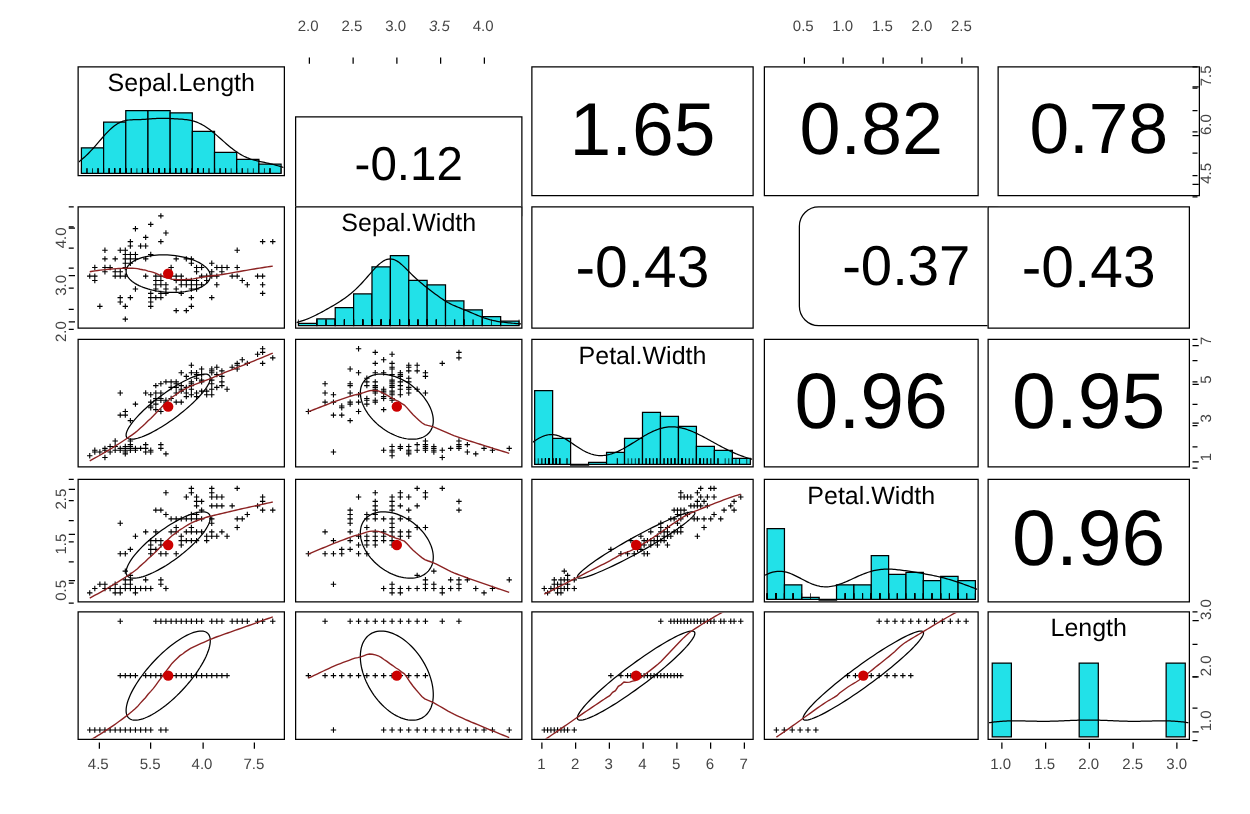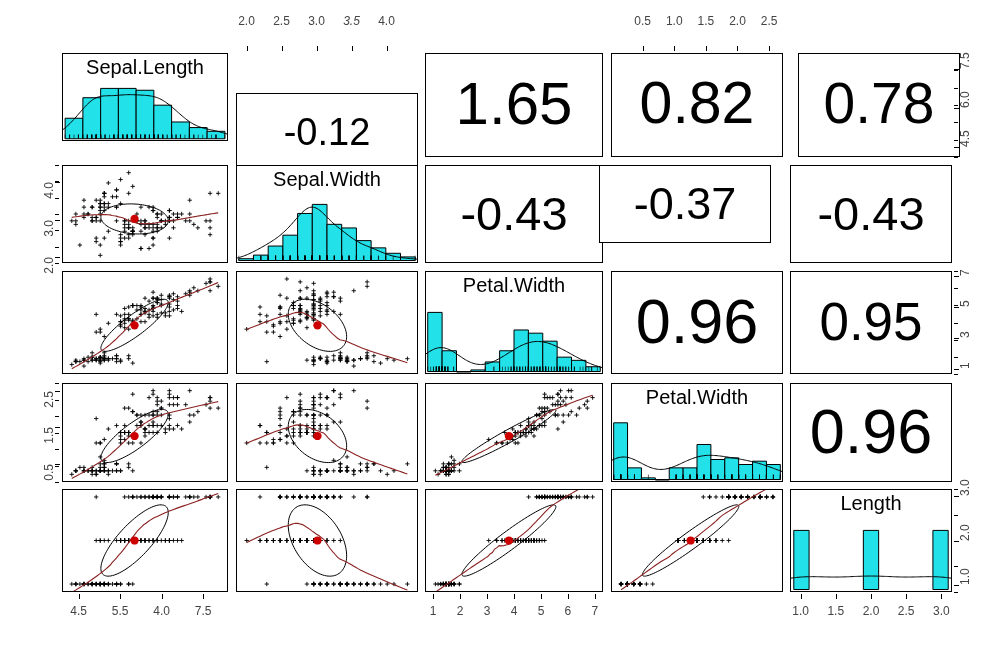--- a/index.html
+++ b/index.html
@@ -84,21 +84,21 @@
         <rect x="150.4771241830065" y="89.10645161290323" width="14.869281045751649" height="7.393548387096773" fill="#22E1E8" stroke="#000000" stroke-width="1" vector-effect="non-scaling-stroke"></rect>
         <rect x="165.34640522875816" y="92.80322580645161" width="14.869281045751649" height="3.6967741935483867" fill="#22E1E8" stroke="#000000" stroke-width="1" vector-effect="non-scaling-stroke"></rect>
         <path d="M0.00 93.96L1.31 93.63L2.62 93.27L3.93 92.87L5.24 92.44L6.55 91.98L7.86 91.49L9.17 90.97L10.47 90.41L11.78 89.83L13.09 89.22L14.40 88.60L15.71 87.95L17.02 87.28L18.33 86.60L19.64 85.90L20.95 85.20L22.26 84.48L23.57 83.76L24.88 83.02L26.19 82.28L27.50 81.52L28.81 80.76L30.12 79.98L31.42 79.19L32.73 78.39L34.04 77.57L35.35 76.73L36.66 75.86L37.97 74.97L39.28 74.05L40.59 73.09L41.90 72.10L43.21 71.06L44.52 69.98L45.83 68.86L47.14 67.68L48.45 66.45L49.76 65.17L51.06 63.84L52.37 62.46L53.68 61.04L54.99 59.58L56.30 58.09L57.61 56.57L58.92 55.05L60.23 53.53L61.54 52.03L62.85 50.57L64.16 49.15L65.47 47.81L66.78 46.56L68.09 45.42L69.40 44.42L70.71 43.56L72.01 42.88L73.32 42.39L74.63 42.08L75.94 41.98L77.25 42.09L78.56 42.39L79.87 42.89L81.18 43.56L82.49 44.40L83.80 45.38L85.11 46.47L86.42 47.66L87.73 48.92L89.04 50.23L90.35 51.56L91.65 52.89L92.96 54.22L94.27 55.52L95.58 56.78L96.89 58.01L98.20 59.20L99.51 60.35L100.82 61.47L102.13 62.55L103.44 63.62L104.75 64.67L106.06 65.70L107.37 66.73L108.68 67.75L109.99 68.76L111.29 69.77L112.60 70.77L113.91 71.76L115.22 72.73L116.53 73.67L117.84 74.58L119.15 75.45L120.46 76.29L121.77 77.08L123.08 77.82L124.39 78.52L125.70 79.18L127.01 79.80L128.32 80.39L129.63 80.95L130.94 81.49L132.24 82.02L133.55 82.55L134.86 83.07L136.17 83.60L137.48 84.14L138.79 84.69L140.10 85.25L141.41 85.81L142.72 86.39L144.03 86.96L145.34 87.53L146.65 88.09L147.96 88.63L149.27 89.16L150.58 89.66L151.88 90.14L153.19 90.59L154.50 91.01L155.81 91.40L157.12 91.76L158.43 92.08L159.74 92.38L161.05 92.66L162.36 92.91L163.67 93.13L164.98 93.34L166.29 93.53L167.60 93.70L168.91 93.86L170.22 94.01L171.53 94.15L172.83 94.28L174.14 94.41L175.45 94.53L176.76 94.64L178.07 94.76L179.38 94.87L180.69 94.98L182.00 95.09" stroke="#000000" stroke-width="1" fill="none" vector-effect="non-scaling-stroke"></path>
         <path d="M113.30 96.5L113.30 91.5M76.13 96.5L76.13 91.5M91.00 96.5L91.00 91.5M83.57 96.5L83.57 91.5M120.74 96.5L120.74 91.5M143.04 96.5L143.04 91.5M105.87 96.5L105.87 91.5M105.87 96.5L105.87 91.5M68.70 96.5L68.70 91.5M83.57 96.5L83.57 91.5M128.17 96.5L128.17 91.5M105.87 96.5L105.87 91.5M76.13 96.5L76.13 91.5M76.13 96.5L76.13 91.5M150.48 96.5L150.48 91.5M180.22 96.5L180.22 91.5M143.04 96.5L143.04 91.5M113.30 96.5L113.30 91.5M135.61 96.5L135.61 91.5M135.61 96.5L135.61 91.5M105.87 96.5L105.87 91.5M128.17 96.5L128.17 91.5M120.74 96.5L120.74 91.5M98.43 96.5L98.43 91.5M105.87 96.5L105.87 91.5M76.13 96.5L76.13 91.5M105.87 96.5L105.87 91.5M113.30 96.5L113.30 91.5M105.87 96.5L105.87 91.5M91.00 96.5L91.00 91.5M83.57 96.5L83.57 91.5M105.87 96.5L105.87 91.5M157.91 96.5L157.91 91.5M165.35 96.5L165.35 91.5M83.57 96.5L83.57 91.5M91.00 96.5L91.00 91.5M113.30 96.5L113.30 91.5M120.74 96.5L120.74 91.5M76.13 96.5L76.13 91.5M105.87 96.5L105.87 91.5M113.30 96.5L113.30 91.5M24.09 96.5L24.09 91.5M91.00 96.5L91.00 91.5M113.30 96.5L113.30 91.5M135.61 96.5L135.61 91.5M76.13 96.5L76.13 91.5M135.61 96.5L135.61 91.5M91.00 96.5L91.00 91.5M128.17 96.5L128.17 91.5M98.43 96.5L98.43 91.5M91.00 96.5L91.00 91.5M91.00 96.5L91.00 91.5M83.57 96.5L83.57 91.5M24.09 96.5L24.09 91.5M61.26 96.5L61.26 91.5M61.26 96.5L61.26 91.5M98.43 96.5L98.43 91.5M31.52 96.5L31.52 91.5M68.70 96.5L68.70 91.5M53.83 96.5L53.83 91.5M1.78 96.5L1.78 91.5M76.13 96.5L76.13 91.5M16.65 96.5L16.65 91.5M68.70 96.5L68.70 91.5M68.70 96.5L68.70 91.5M83.57 96.5L83.57 91.5M76.13 96.5L76.13 91.5M53.83 96.5L53.83 91.5M16.65 96.5L16.65 91.5M38.96 96.5L38.96 91.5M91.00 96.5L91.00 91.5M61.26 96.5L61.26 91.5M38.96 96.5L38.96 91.5M61.26 96.5L61.26 91.5M68.70 96.5L68.70 91.5M76.13 96.5L76.13 91.5M61.26 96.5L61.26 91.5M76.13 96.5L76.13 91.5M68.70 96.5L68.70 91.5M46.39 96.5L46.39 91.5M31.52 96.5L31.52 91.5M31.52 96.5L31.52 91.5M53.83 96.5L53.83 91.5M53.83 96.5L53.83 91.5M76.13 96.5L76.13 91.5M105.87 96.5L105.87 91.5M83.57 96.5L83.57 91.5M24.09 96.5L24.09 91.5M76.13 96.5L76.13 91.5M38.96 96.5L38.96 91.5M46.39 96.5L46.39 91.5M76.13 96.5L76.13 91.5M46.39 96.5L46.39 91.5M24.09 96.5L24.09 91.5M53.83 96.5L53.83 91.5M76.13 96.5L76.13 91.5M68.70 96.5L68.70 91.5M68.70 96.5L68.70 91.5M38.96 96.5L38.96 91.5M61.26 96.5L61.26 91.5M98.43 96.5L98.43 91.5M53.83 96.5L53.83 91.5M76.13 96.5L76.13 91.5M68.70 96.5L68.70 91.5M76.13 96.5L76.13 91.5M76.13 96.5L76.13 91.5M38.96 96.5L38.96 91.5M68.70 96.5L68.70 91.5M38.96 96.5L38.96 91.5M120.74 96.5L120.74 91.5M91.00 96.5L91.00 91.5M53.83 96.5L53.83 91.5M76.13 96.5L76.13 91.5M38.96 96.5L38.96 91.5M61.26 96.5L61.26 91.5M91.00 96.5L91.00 91.5M76.13 96.5L76.13 91.5M135.61 96.5L135.61 91.5M46.39 96.5L46.39 91.5M16.65 96.5L16.65 91.5M91.00 96.5L91.00 91.5M61.26 96.5L61.26 91.5M61.26 96.5L61.26 91.5M53.83 96.5L53.83 91.5M98.43 96.5L98.43 91.5M91.00 96.5L91.00 91.5M61.26 96.5L61.26 91.5M76.13 96.5L76.13 91.5M61.26 96.5L61.26 91.5M76.13 96.5L76.13 91.5M61.26 96.5L61.26 91.5M135.61 96.5L135.61 91.5M61.26 96.5L61.26 91.5M61.26 96.5L61.26 91.5M46.39 96.5L46.39 91.5M76.13 96.5L76.13 91.5M105.87 96.5L105.87 91.5M83.57 96.5L83.57 91.5M76.13 96.5L76.13 91.5M83.57 96.5L83.57 91.5M83.57 96.5L83.57 91.5M83.57 96.5L83.57 91.5M53.83 96.5L53.83 91.5M91.00 96.5L91.00 91.5M98.43 96.5L98.43 91.5M76.13 96.5L76.13 91.5M38.96 96.5L38.96 91.5M76.13 96.5L76.13 91.5M105.87 96.5L105.87 91.5M76.13 96.5L76.13 91.5" stroke="#000000" stroke-width="0.6" fill="none" vector-effect="non-scaling-stroke"></path>
       </svg>
       <div class="panel-title">Sepal.Width</div>
     </div>
     <div class="panel" style="left: 425px; top: 165px; width: 178px; height: 98px;">
       <div class="corr-val" style="font-size: 47px;">-0.43</div>
     </div>
-    <div class="panel" style="left: 599px; top: 165px; width: 172px; height: 78px;">
+    <div class="panel" style="left: 639px; top: 165px; width: 172px; height: 96px; border-radius: 16px;">
       <div class="corr-val" style="font-size: 45px;">-0.37</div>
     </div>
     <div class="panel" style="left: 790px; top: 165px; width: 162px; height: 98px;">
       <div class="corr-val" style="font-size: 47px;">-0.43</div>
     </div>
     <div class="panel" style="left: 62px; top: 271px; width: 166px; height: 103px;">
       <svg class="svgfill" viewBox="0 0 166 103" preserveAspectRatio="none">
         <path d="M39.6 89.9L44.0 89.9M41.8 87.7L41.8 92.1M31.4 89.9L35.8 89.9M33.6 87.7L33.6 92.1M23.2 91.4L27.6 91.4M25.4 89.2L25.4 93.6M19.0 88.4L23.4 88.4M21.2 86.2L21.2 90.6M35.5 89.9L39.9 89.9M37.7 87.7L37.7 92.1M52.0 85.4L56.4 85.4M54.2 83.2L54.2 87.6M19.0 89.9L23.4 89.9M21.2 87.7L21.2 92.1M35.5 88.4L39.9 88.4M37.7 86.2L37.7 90.6M10.8 89.9L15.2 89.9M13.0 87.7L13.0 92.1M31.4 88.4L35.8 88.4M33.6 86.2L33.6 90.6M52.0 88.4L56.4 88.4M54.2 86.2L54.2 90.6M27.3 86.9L31.7 86.9M29.5 84.7L29.5 89.1M27.3 89.9L31.7 89.9M29.5 87.7L29.5 92.1M6.7 94.4L11.1 94.4M8.9 92.2L8.9 96.6M68.4 92.9L72.8 92.9M70.6 90.7L70.6 95.1M64.3 88.4L68.7 88.4M66.5 86.2L66.5 90.6M52.0 91.4L56.4 91.4M54.2 89.2L54.2 93.6M39.6 89.9L44.0 89.9M41.8 87.7L41.8 92.1M64.3 85.4L68.7 85.4M66.5 83.2L66.5 87.6M39.6 88.4L44.0 88.4M41.8 86.2L41.8 90.6M52.0 85.4L56.4 85.4M54.2 83.2L54.2 87.6M39.6 88.4L44.0 88.4M41.8 86.2L41.8 90.6M19.0 95.9L23.4 95.9M21.2 93.7L21.2 98.1M39.6 85.4L44.0 85.4M41.8 83.2L41.8 87.6M27.3 82.4L31.7 82.4M29.5 80.2L29.5 84.6M35.5 86.9L39.9 86.9M37.7 84.7L37.7 89.1M35.5 86.9L39.9 86.9M37.7 84.7L37.7 89.1M43.7 88.4L48.1 88.4M45.9 86.2L45.9 90.6M43.7 89.9L48.1 89.9M45.9 87.7L45.9 92.1M23.2 86.9L27.6 86.9M25.4 84.7L25.4 89.1M27.3 86.9L31.7 86.9M29.5 84.7L29.5 89.1M52.0 88.4L56.4 88.4M54.2 86.2L54.2 90.6M43.7 88.4L48.1 88.4M45.9 86.2L45.9 90.6M56.1 89.9L60.5 89.9M58.3 87.7L58.3 92.1M31.4 88.4L35.8 88.4M33.6 86.2L33.6 90.6M35.5 92.9L39.9 92.9M37.7 90.7L37.7 95.1M56.1 91.4L60.5 91.4M58.3 89.2L58.3 93.6M31.4 89.9L35.8 89.9M33.6 87.7L33.6 92.1M10.8 91.4L15.2 91.4M13.0 89.2L13.0 93.6M39.6 88.4L44.0 88.4M41.8 86.2L41.8 90.6M35.5 91.4L39.9 91.4M37.7 89.2L37.7 93.6M14.9 91.4L19.3 91.4M17.1 89.2L17.1 93.6M10.8 91.4L15.2 91.4M13.0 89.2L13.0 93.6M35.5 86.9L39.9 86.9M37.7 84.7L37.7 89.1M39.6 82.4L44.0 82.4M41.8 80.2L41.8 84.6M27.3 89.9L31.7 89.9M29.5 87.7L29.5 92.1M39.6 86.9L44.0 86.9M41.8 84.7L41.8 89.1M19.0 89.9L23.4 89.9M21.2 87.7L21.2 92.1M47.9 88.4L52.3 88.4M50.1 86.2L50.1 90.6M35.5 89.9L39.9 89.9M37.7 87.7L37.7 92.1M117.9 40.2L122.3 40.2M120.1 38.0L120.1 42.4M93.2 43.2L97.6 43.2M95.4 41.0L95.4 45.4M113.7 37.2L118.1 37.2M115.9 35.0L115.9 39.4M56.1 50.7L60.5 50.7M58.3 48.5L58.3 52.9M97.3 41.7L101.7 41.7M99.5 39.5L99.5 43.9M64.3 43.2L68.7 43.2M66.5 41.0L66.5 45.4M89.0 40.2L93.4 40.2M91.2 38.0L91.2 42.4M31.4 61.3L35.8 61.3M33.6 59.1L33.6 63.5M101.4 41.7L105.8 41.7M103.6 39.5L103.6 43.9M43.7 52.3L48.1 52.3M45.9 50.1L45.9 54.5M35.5 58.3L39.9 58.3M37.7 56.1L37.7 60.5M72.6 47.7L77.0 47.7M74.8 45.5L74.8 49.9M76.7 50.7L81.1 50.7M78.9 48.5L78.9 52.9M80.8 40.2L85.2 40.2M83.0 38.0L83.0 42.4M60.2 56.8L64.6 56.8M62.4 54.6L62.4 59.0M105.5 44.7L109.9 44.7M107.7 42.5L107.7 46.9M60.2 43.2L64.6 43.2M62.4 41.0L62.4 45.4M68.4 49.2L72.8 49.2M70.6 47.0L70.6 51.4M84.9 43.2L89.3 43.2M87.1 41.0L87.1 45.4M60.2 52.3L64.6 52.3M62.4 50.1L62.4 54.5M72.6 38.7L77.0 38.7M74.8 36.5L74.8 40.9M80.8 50.7L85.2 50.7M83.0 48.5L83.0 52.9M89.0 37.2L93.4 37.2M91.2 35.0L91.2 39.4M80.8 40.2L85.2 40.2M83.0 38.0L83.0 42.4M93.2 46.2L97.6 46.2M95.4 44.0L95.4 48.4M101.4 44.7L105.8 44.7M103.6 42.5L103.6 46.9M109.6 38.7L114.0 38.7M111.8 36.5L111.8 40.9M105.5 35.7L109.9 35.7M107.7 33.5L107.7 37.9M76.7 43.2L81.1 43.2M78.9 41.0L78.9 45.4M64.3 58.3L68.7 58.3M66.5 56.1L66.5 60.5M56.1 53.8L60.5 53.8M58.3 51.6L58.3 56.0M56.1 55.3L60.5 55.3M58.3 53.1L58.3 57.5M68.4 52.3L72.8 52.3M70.6 50.1L70.6 54.5M76.7 34.2L81.1 34.2M78.9 32.0L78.9 36.4M52.0 43.2L56.4 43.2M54.2 41.0L54.2 45.4M76.7 43.2L81.1 43.2M78.9 41.0L78.9 45.4M105.5 40.2L109.9 40.2M107.7 38.0L107.7 42.4M89.0 44.7L93.4 44.7M91.2 42.5L91.2 46.9M60.2 49.2L64.6 49.2M62.4 47.0L62.4 51.4M56.1 50.7L60.5 50.7M58.3 48.5L58.3 52.9M56.1 44.7L60.5 44.7M58.3 42.5L58.3 46.9M80.8 41.7L85.2 41.7M83.0 39.5L83.0 43.9M68.4 50.7L72.8 50.7M70.6 48.5L70.6 52.9M35.5 61.3L39.9 61.3M37.7 59.1L37.7 63.5M60.2 47.7L64.6 47.7M62.4 45.5L62.4 49.9M64.3 47.7L68.7 47.7M66.5 45.5L66.5 49.9M64.3 47.7L68.7 47.7M66.5 45.5L66.5 49.9M84.9 46.2L89.3 46.2M87.1 44.0L87.1 48.4M39.6 65.8L44.0 65.8M41.8 63.6L41.8 68.0M64.3 49.2L68.7 49.2M66.5 47.0L66.5 51.4M89.0 20.6L93.4 20.6M91.2 18.4L91.2 22.8M68.4 34.2L72.8 34.2M70.6 32.0L70.6 36.4M122.0 22.2L126.4 22.2M124.2 20.0L124.2 24.4M89.0 26.7L93.4 26.7M91.2 24.5L91.2 28.9M97.3 23.7L101.7 23.7M99.5 21.5L99.5 25.9M142.6 11.6L147.0 11.6M144.8 9.4L144.8 13.8M31.4 43.2L35.8 43.2M33.6 41.0L33.6 45.4M130.2 16.1L134.6 16.1M132.4 13.9L132.4 18.3M105.5 23.7L109.9 23.7M107.7 21.5L107.7 25.9M126.1 19.1L130.5 19.1M128.3 16.9L128.3 21.3M97.3 34.2L101.7 34.2M99.5 32.0L99.5 36.4M93.2 31.2L97.6 31.2M95.4 29.0L95.4 33.4M109.6 28.2L114.0 28.2M111.8 26.0L111.8 30.4M64.3 35.7L68.7 35.7M66.5 33.5L66.5 37.9M68.4 34.2L72.8 34.2M70.6 32.0L70.6 36.4M93.2 31.2L97.6 31.2M95.4 29.0L95.4 33.4M97.3 28.2L101.7 28.2M99.5 26.0L99.5 30.4M146.7 10.1L151.1 10.1M148.9 7.9L148.9 12.3M146.7 7.1L151.1 7.1M148.9 4.9L148.9 9.3M76.7 35.7L81.1 35.7M78.9 33.5L78.9 37.9M113.7 25.2L118.1 25.2M115.9 23.0L115.9 27.4M60.2 37.2L64.6 37.2M62.4 35.0L62.4 39.4M146.7 10.1L151.1 10.1M148.9 7.9L148.9 12.3M89.0 37.2L93.4 37.2M91.2 35.0L91.2 39.4M105.5 25.2L109.9 25.2M107.7 23.0L107.7 27.4M126.1 20.6L130.5 20.6M128.3 18.4L128.3 22.8M84.9 38.7L89.3 38.7M87.1 36.5L87.1 40.9M80.8 37.2L85.2 37.2M83.0 35.0L83.0 39.4M93.2 26.7L97.6 26.7M95.4 24.5L95.4 28.9M126.1 23.7L130.5 23.7M128.3 21.5L128.3 25.9M134.3 19.1L138.7 19.1M136.5 16.9L136.5 21.3M154.9 14.6L159.3 14.6M157.1 12.4L157.1 16.8M93.2 26.7L97.6 26.7M95.4 24.5L95.4 28.9M89.0 34.2L93.4 34.2M91.2 32.0L91.2 36.4M80.8 26.7L85.2 26.7M83.0 24.5L83.0 28.9M146.7 19.1L151.1 19.1M148.9 16.9L148.9 21.3M89.0 26.7L93.4 26.7M91.2 24.5L91.2 28.9M93.2 28.2L97.6 28.2M95.4 26.0L95.4 30.4M76.7 38.7L81.1 38.7M78.9 36.5L78.9 40.9M113.7 29.7L118.1 29.7M115.9 27.5L115.9 31.9M105.5 26.7L109.9 26.7M107.7 24.5L107.7 28.9M113.7 34.2L118.1 34.2M115.9 32.0L115.9 36.4M68.4 34.2L72.8 34.2M70.6 32.0L70.6 36.4M109.6 22.2L114.0 22.2M111.8 20.0L111.8 24.4M105.5 25.2L109.9 25.2M107.7 23.0L107.7 27.4M105.5 32.7L109.9 32.7M107.7 30.5L107.7 34.9M89.0 35.7L93.4 35.7M91.2 33.5L91.2 37.9M97.3 32.7L101.7 32.7M99.5 30.5L99.5 34.9M84.9 29.7L89.3 29.7M87.1 27.5L87.1 31.9M72.6 34.2L77.0 34.2M74.8 32.0L74.8 36.4" stroke="#000000" stroke-width="0.9" fill="none" vector-effect="non-scaling-stroke"></path>
         <path d="M103.44 27.92L102.45 27.83L101.33 27.85L100.08 27.99L98.72 28.24L97.24 28.61L95.66 29.08L93.98 29.66L92.21 30.35L90.35 31.15L88.41 32.04L86.41 33.02L84.34 34.10L82.23 35.27L80.07 36.51L77.88 37.84L75.67 39.23L73.44 40.69L71.21 42.21L68.99 43.78L66.78 45.40L64.59 47.05L62.44 48.74L60.33 50.45L58.27 52.17L56.27 53.91L54.34 55.65L52.49 57.38L50.72 59.10L49.05 60.80L47.48 62.47L46.01 64.11L44.66 65.71L43.43 67.25L42.32 68.75L41.34 70.18L40.49 71.54L39.78 72.83L39.21 74.04L38.78 75.17L38.49 76.21L38.36 77.15L38.36 78.00L38.52 78.75L38.81 79.39L39.26 79.92L39.84 80.35L40.56 80.66L41.42 80.86L42.42 80.95L43.54 80.93L44.78 80.79L46.15 80.54L47.62 80.17L49.20 79.70L50.89 79.11L52.66 78.43L54.52 77.63L56.45 76.74L58.46 75.76L60.52 74.68L62.64 73.51L64.79 72.27L66.98 70.94L69.19 69.55L71.42 68.09L73.65 66.57L75.88 65.00L78.09 63.38L80.28 61.73L82.43 60.04L84.54 58.33L86.60 56.61L88.60 54.87L90.52 53.13L92.38 51.40L94.14 49.68L95.81 47.98L97.39 46.31L98.85 44.67L100.20 43.07L101.44 41.52L102.55 40.03L103.53 38.60L104.38 37.24L105.09 35.95L105.66 34.74L106.09 33.61L106.37 32.57L106.51 31.63L106.50 30.78L106.35 30.03L106.05 29.39L105.61 28.86L105.03 28.43L104.30 28.12L103.44 27.92Z" stroke="#000000" stroke-width="1" fill="none" vector-effect="non-scaling-stroke"></path>
         <path d="M8.89 98.58L11.04 97.42L13.19 96.23L15.34 95.03L17.48 93.81L19.63 92.56L21.78 91.30L23.93 90.01L26.08 88.70L28.23 87.37L30.37 86.01L32.52 84.63L34.67 83.23L36.82 81.81L38.97 80.35L41.11 78.88L43.26 77.36L45.41 75.77L47.56 74.08L49.71 71.97L51.85 70.08L54.00 68.20L56.15 65.94L58.30 63.96L60.45 61.87L62.59 59.58L64.74 57.21L66.89 55.01L69.04 52.56L71.19 50.70L73.33 48.76L75.48 46.73L77.63 45.27L79.78 43.71L81.93 42.21L84.07 41.15L86.22 39.87L88.37 38.76L90.52 37.67L92.67 36.77L94.81 36.00L96.96 35.22L99.11 34.40L101.26 33.57L103.41 32.76L105.55 31.94L107.70 31.05L109.85 30.13L112.00 29.20L114.15 28.29L116.29 27.39L118.44 26.50L120.59 25.63L122.74 24.76L124.89 23.90L127.03 23.04L129.18 22.18L131.33 21.32L133.48 20.46L135.63 19.59L137.77 18.72L139.92 17.84L142.07 16.97L144.22 16.08L146.37 15.20L148.52 14.30L150.66 13.41L152.81 12.51L154.96 11.60L157.11 10.70" stroke="#8B2222" stroke-width="1.1" fill="none" vector-effect="non-scaling-stroke"></path>
@@ -129,21 +129,21 @@
         <rect x="161.71241830065364" y="96.6108108108108" width="14.542483660130728" height="4.88918918918919" fill="#22E1E8" stroke="#000000" stroke-width="1" vector-effect="non-scaling-stroke"></rect>
         <path d="M0.00 83.56L1.28 82.65L2.56 81.78L3.84 80.96L5.12 80.20L6.40 79.51L7.68 78.89L8.96 78.35L10.24 77.91L11.53 77.56L12.81 77.30L14.09 77.15L15.37 77.11L16.65 77.16L17.93 77.32L19.21 77.58L20.49 77.94L21.77 78.38L23.05 78.91L24.33 79.52L25.61 80.20L26.89 80.93L28.17 81.71L29.45 82.54L30.73 83.39L32.01 84.27L33.29 85.15L34.58 86.03L35.86 86.90L37.14 87.75L38.42 88.57L39.70 89.36L40.98 90.11L42.26 90.80L43.54 91.44L44.82 92.02L46.10 92.55L47.38 93.00L48.66 93.39L49.94 93.71L51.22 93.96L52.50 94.14L53.78 94.25L55.06 94.30L56.35 94.27L57.63 94.19L58.91 94.04L60.19 93.82L61.47 93.55L62.75 93.22L64.03 92.84L65.31 92.41L66.59 91.93L67.87 91.41L69.15 90.84L70.43 90.23L71.71 89.59L72.99 88.92L74.27 88.21L75.55 87.48L76.83 86.73L78.12 85.95L79.40 85.16L80.68 84.36L81.96 83.56L83.24 82.74L84.52 81.93L85.80 81.12L87.08 80.31L88.36 79.52L89.64 78.74L90.92 77.98L92.20 77.25L93.48 76.54L94.76 75.85L96.04 75.21L97.32 74.59L98.60 74.02L99.88 73.49L101.17 73.00L102.45 72.56L103.73 72.17L105.01 71.83L106.29 71.53L107.57 71.29L108.85 71.11L110.13 70.97L111.41 70.89L112.69 70.86L113.97 70.88L115.25 70.95L116.53 71.07L117.81 71.25L119.09 71.46L120.37 71.73L121.65 72.03L122.94 72.38L124.22 72.77L125.50 73.20L126.78 73.66L128.06 74.16L129.34 74.68L130.62 75.24L131.90 75.82L133.18 76.42L134.46 77.05L135.74 77.69L137.02 78.35L138.30 79.03L139.58 79.72L140.86 80.41L142.14 81.12L143.42 81.83L144.71 82.55L145.99 83.27L147.27 83.98L148.55 84.70L149.83 85.40L151.11 86.11L152.39 86.80L153.67 87.49L154.95 88.16L156.23 88.83L157.51 89.47L158.79 90.11L160.07 90.72L161.35 91.33L162.63 91.91L163.91 92.47L165.19 93.02L166.47 93.55L167.76 94.05L169.04 94.54L170.32 95.01L171.60 95.45L172.88 95.88L174.16 96.29L175.44 96.67L176.72 97.04L178.00 97.39" stroke="#000000" stroke-width="1" fill="none" vector-effect="non-scaling-stroke"></path>
         <path d="M13.38 101.5L13.38 96.5M13.38 101.5L13.38 96.5M10.47 101.5L10.47 96.5M16.29 101.5L16.29 96.5M13.38 101.5L13.38 96.5M22.10 101.5L22.10 96.5M13.38 101.5L13.38 96.5M16.29 101.5L16.29 96.5M13.38 101.5L13.38 96.5M16.29 101.5L16.29 96.5M16.29 101.5L16.29 96.5M19.20 101.5L19.20 96.5M13.38 101.5L13.38 96.5M4.65 101.5L4.65 96.5M7.56 101.5L7.56 96.5M16.29 101.5L16.29 96.5M10.47 101.5L10.47 96.5M13.38 101.5L13.38 96.5M22.10 101.5L22.10 96.5M16.29 101.5L16.29 96.5M22.10 101.5L22.10 96.5M16.29 101.5L16.29 96.5M1.75 101.5L1.75 96.5M22.10 101.5L22.10 96.5M27.92 101.5L27.92 96.5M19.20 101.5L19.20 96.5M19.20 101.5L19.20 96.5M16.29 101.5L16.29 96.5M13.38 101.5L13.38 96.5M19.20 101.5L19.20 96.5M19.20 101.5L19.20 96.5M16.29 101.5L16.29 96.5M16.29 101.5L16.29 96.5M13.38 101.5L13.38 96.5M16.29 101.5L16.29 96.5M7.56 101.5L7.56 96.5M10.47 101.5L10.47 96.5M13.38 101.5L13.38 96.5M10.47 101.5L10.47 96.5M16.29 101.5L16.29 96.5M10.47 101.5L10.47 96.5M10.47 101.5L10.47 96.5M10.47 101.5L10.47 96.5M19.20 101.5L19.20 96.5M27.92 101.5L27.92 96.5M13.38 101.5L13.38 96.5M19.20 101.5L19.20 96.5M13.38 101.5L13.38 96.5M16.29 101.5L16.29 96.5M13.38 101.5L13.38 96.5M109.36 101.5L109.36 96.5M103.54 101.5L103.54 96.5M115.18 101.5L115.18 96.5M89.00 101.5L89.00 96.5M106.45 101.5L106.45 96.5M103.54 101.5L103.54 96.5M109.36 101.5L109.36 96.5M68.64 101.5L68.64 96.5M106.45 101.5L106.45 96.5M86.09 101.5L86.09 96.5M74.46 101.5L74.46 96.5M94.82 101.5L94.82 96.5M89.00 101.5L89.00 96.5M109.36 101.5L109.36 96.5M77.37 101.5L77.37 96.5M100.63 101.5L100.63 96.5M103.54 101.5L103.54 96.5M91.91 101.5L91.91 96.5M103.54 101.5L103.54 96.5M86.09 101.5L86.09 96.5M112.27 101.5L112.27 96.5M89.00 101.5L89.00 96.5M115.18 101.5L115.18 96.5M109.36 101.5L109.36 96.5M97.73 101.5L97.73 96.5M100.63 101.5L100.63 96.5M112.27 101.5L112.27 96.5M118.08 101.5L118.08 96.5M103.54 101.5L103.54 96.5M74.46 101.5L74.46 96.5M83.18 101.5L83.18 96.5M80.27 101.5L80.27 96.5M86.09 101.5L86.09 96.5M120.99 101.5L120.99 96.5M103.54 101.5L103.54 96.5M103.54 101.5L103.54 96.5M109.36 101.5L109.36 96.5M100.63 101.5L100.63 96.5M91.91 101.5L91.91 96.5M89.00 101.5L89.00 96.5M100.63 101.5L100.63 96.5M106.45 101.5L106.45 96.5M89.00 101.5L89.00 96.5M68.64 101.5L68.64 96.5M94.82 101.5L94.82 96.5M94.82 101.5L94.82 96.5M94.82 101.5L94.82 96.5M97.73 101.5L97.73 96.5M59.92 101.5L59.92 96.5M91.91 101.5L91.91 96.5M147.17 101.5L147.17 96.5M120.99 101.5L120.99 96.5M144.26 101.5L144.26 96.5M135.54 101.5L135.54 96.5M141.35 101.5L141.35 96.5M164.62 101.5L164.62 96.5M103.54 101.5L103.54 96.5M155.90 101.5L155.90 96.5M141.35 101.5L141.35 96.5M150.08 101.5L150.08 96.5M120.99 101.5L120.99 96.5M126.81 101.5L126.81 96.5M132.63 101.5L132.63 96.5M118.08 101.5L118.08 96.5M120.99 101.5L120.99 96.5M126.81 101.5L126.81 96.5M132.63 101.5L132.63 96.5M167.53 101.5L167.53 96.5M173.35 101.5L173.35 96.5M118.08 101.5L118.08 96.5M138.44 101.5L138.44 96.5M115.18 101.5L115.18 96.5M167.53 101.5L167.53 96.5M115.18 101.5L115.18 96.5M138.44 101.5L138.44 96.5M147.17 101.5L147.17 96.5M112.27 101.5L112.27 96.5M115.18 101.5L115.18 96.5M135.54 101.5L135.54 96.5M141.35 101.5L141.35 96.5M150.08 101.5L150.08 96.5M158.80 101.5L158.80 96.5M135.54 101.5L135.54 96.5M120.99 101.5L120.99 96.5M135.54 101.5L135.54 96.5M150.08 101.5L150.08 96.5M135.54 101.5L135.54 96.5M132.63 101.5L132.63 96.5M112.27 101.5L112.27 96.5M129.72 101.5L129.72 96.5M135.54 101.5L135.54 96.5M120.99 101.5L120.99 96.5M120.99 101.5L120.99 96.5M144.26 101.5L144.26 96.5M138.44 101.5L138.44 96.5M123.90 101.5L123.90 96.5M118.08 101.5L118.08 96.5M123.90 101.5L123.90 96.5M129.72 101.5L129.72 96.5M120.99 101.5L120.99 96.5" stroke="#000000" stroke-width="0.6" fill="none" vector-effect="non-scaling-stroke"></path>
       </svg>
       <div class="panel-title">Petal.Width</div>
     </div>
     <div class="panel" style="left: 611px; top: 271px; width: 172px; height: 103px;">
       <div class="corr-val" style="font-size: 63px;">0.96</div>
     </div>
     <div class="panel" style="left: 790px; top: 271px; width: 162px; height: 103px;">
-      <div class="corr-val" style="font-size: 53px;">0.95</div>
+      <div class="corr-val" style="font-size: 63px;">0.95</div>
     </div>
     <div class="panel" style="left: 62px; top: 383px; width: 166px; height: 99px;">
       <svg class="svgfill" viewBox="0 0 166 99" preserveAspectRatio="none">
         <path d="M39.6 88.6L44.0 88.6M41.8 86.4L41.8 90.8M31.4 88.6L35.8 88.6M33.6 86.4L33.6 90.8M23.2 88.6L27.6 88.6M25.4 86.4L25.4 90.8M19.0 88.6L23.4 88.6M21.2 86.4L21.2 90.8M35.5 88.6L39.9 88.6M37.7 86.4L37.7 90.8M52.0 81.5L56.4 81.5M54.2 79.3L54.2 83.7M19.0 85.1L23.4 85.1M21.2 82.9L21.2 87.3M35.5 88.6L39.9 88.6M37.7 86.4L37.7 90.8M10.8 88.6L15.2 88.6M13.0 86.4L13.0 90.8M31.4 92.2L35.8 92.2M33.6 90.0L33.6 94.4M52.0 88.6L56.4 88.6M54.2 86.4L54.2 90.8M27.3 88.6L31.7 88.6M29.5 86.4L29.5 90.8M27.3 92.2L31.7 92.2M29.5 90.0L29.5 94.4M6.7 92.2L11.1 92.2M8.9 90.0L8.9 94.4M68.4 88.6L72.8 88.6M70.6 86.4L70.6 90.8M64.3 81.5L68.7 81.5M66.5 79.3L66.5 83.7M52.0 81.5L56.4 81.5M54.2 79.3L54.2 83.7M39.6 85.1L44.0 85.1M41.8 82.9L41.8 87.3M64.3 85.1L68.7 85.1M66.5 82.9L66.5 87.3M39.6 85.1L44.0 85.1M41.8 82.9L41.8 87.3M52.0 88.6L56.4 88.6M54.2 86.4L54.2 90.8M39.6 81.5L44.0 81.5M41.8 79.3L41.8 83.7M19.0 88.6L23.4 88.6M21.2 86.4L21.2 90.8M39.6 77.9L44.0 77.9M41.8 75.7L41.8 80.1M27.3 88.6L31.7 88.6M29.5 86.4L29.5 90.8M35.5 88.6L39.9 88.6M37.7 86.4L37.7 90.8M35.5 81.5L39.9 81.5M37.7 79.3L37.7 83.7M43.7 88.6L48.1 88.6M45.9 86.4L45.9 90.8M43.7 88.6L48.1 88.6M45.9 86.4L45.9 90.8M23.2 88.6L27.6 88.6M25.4 86.4L25.4 90.8M27.3 88.6L31.7 88.6M29.5 86.4L29.5 90.8M52.0 81.5L56.4 81.5M54.2 79.3L54.2 83.7M43.7 92.2L48.1 92.2M45.9 90.0L45.9 94.4M56.1 88.6L60.5 88.6M58.3 86.4L58.3 90.8M31.4 88.6L35.8 88.6M33.6 86.4L33.6 90.8M35.5 88.6L39.9 88.6M37.7 86.4L37.7 90.8M56.1 88.6L60.5 88.6M58.3 86.4L58.3 90.8M31.4 92.2L35.8 92.2M33.6 90.0L33.6 94.4M10.8 88.6L15.2 88.6M13.0 86.4L13.0 90.8M39.6 88.6L44.0 88.6M41.8 86.4L41.8 90.8M35.5 85.1L39.9 85.1M37.7 82.9L37.7 87.3M14.9 85.1L19.3 85.1M17.1 82.9L17.1 87.3M10.8 88.6L15.2 88.6M13.0 86.4L13.0 90.8M35.5 74.4L39.9 74.4M37.7 72.2L37.7 76.6M39.6 81.5L44.0 81.5M41.8 79.3L41.8 83.7M27.3 85.1L31.7 85.1M29.5 82.9L29.5 87.3M39.6 88.6L44.0 88.6M41.8 86.4L41.8 90.8M19.0 88.6L23.4 88.6M21.2 86.4L21.2 90.8M47.9 88.6L52.3 88.6M50.1 86.4L50.1 90.8M35.5 88.6L39.9 88.6M37.7 86.4L37.7 90.8M117.9 45.9L122.3 45.9M120.1 43.7L120.1 48.1M93.2 42.4L97.6 42.4M95.4 40.2L95.4 44.6M113.7 42.4L118.1 42.4M115.9 40.2L115.9 44.6M56.1 49.5L60.5 49.5M58.3 47.3L58.3 51.7M97.3 42.4L101.7 42.4M99.5 40.2L99.5 44.6M64.3 49.5L68.7 49.5M66.5 47.3L66.5 51.7M89.0 38.8L93.4 38.8M91.2 36.6L91.2 41.0M31.4 60.2L35.8 60.2M33.6 58.0L33.6 62.4M101.4 49.5L105.8 49.5M103.6 47.3L103.6 51.7M43.7 45.9L48.1 45.9M45.9 43.7L45.9 48.1M35.5 60.2L39.9 60.2M37.7 58.0L37.7 62.4M72.6 42.4L77.0 42.4M74.8 40.2L74.8 44.6M76.7 60.2L81.1 60.2M78.9 58.0L78.9 62.4M80.8 45.9L85.2 45.9M83.0 43.7L83.0 48.1M60.2 49.5L64.6 49.5M62.4 47.3L62.4 51.7M105.5 45.9L109.9 45.9M107.7 43.7L107.7 48.1M60.2 42.4L64.6 42.4M62.4 40.2L62.4 44.6M68.4 60.2L72.8 60.2M70.6 58.0L70.6 62.4M84.9 42.4L89.3 42.4M87.1 40.2L87.1 44.6M60.2 56.6L64.6 56.6M62.4 54.4L62.4 58.8M72.6 31.7L77.0 31.7M74.8 29.5L74.8 33.9M80.8 49.5L85.2 49.5M83.0 47.3L83.0 51.7M89.0 42.4L93.4 42.4M91.2 40.2L91.2 44.6M80.8 53.1L85.2 53.1M83.0 50.9L83.0 55.3M93.2 49.5L97.6 49.5M95.4 47.3L95.4 51.7M101.4 45.9L105.8 45.9M103.6 43.7L103.6 48.1M109.6 45.9L114.0 45.9M111.8 43.7L111.8 48.1M105.5 35.3L109.9 35.3M107.7 33.1L107.7 37.5M76.7 42.4L81.1 42.4M78.9 40.2L78.9 44.6M64.3 60.2L68.7 60.2M66.5 58.0L66.5 62.4M56.1 56.6L60.5 56.6M58.3 54.4L58.3 58.8M56.1 60.2L60.5 60.2M58.3 58.0L58.3 62.4M68.4 53.1L72.8 53.1M70.6 50.9L70.6 55.3M76.7 38.8L81.1 38.8M78.9 36.6L78.9 41.0M52.0 42.4L56.4 42.4M54.2 40.2L54.2 44.6M76.7 38.8L81.1 38.8M78.9 36.6L78.9 41.0M105.5 42.4L109.9 42.4M107.7 40.2L107.7 44.6M89.0 49.5L93.4 49.5M91.2 47.3L91.2 51.7M60.2 49.5L64.6 49.5M62.4 47.3L62.4 51.7M56.1 49.5L60.5 49.5M58.3 47.3L58.3 51.7M56.1 53.1L60.5 53.1M58.3 50.9L58.3 55.3M80.8 45.9L85.2 45.9M83.0 43.7L83.0 48.1M68.4 53.1L72.8 53.1M70.6 50.9L70.6 55.3M35.5 60.2L39.9 60.2M37.7 58.0L37.7 62.4M60.2 49.5L64.6 49.5M62.4 47.3L62.4 51.7M64.3 53.1L68.7 53.1M66.5 50.9L66.5 55.3M64.3 49.5L68.7 49.5M66.5 47.3L66.5 51.7M84.9 49.5L89.3 49.5M87.1 47.3L87.1 51.7M39.6 56.6L44.0 56.6M41.8 54.4L41.8 58.8M64.3 49.5L68.7 49.5M66.5 47.3L66.5 51.7M89.0 6.8L93.4 6.8M91.2 4.6L91.2 9.0M68.4 28.2L72.8 28.2M70.6 26.0L70.6 30.4M122.0 21.1L126.4 21.1M124.2 18.9L124.2 23.3M89.0 31.7L93.4 31.7M91.2 29.5L91.2 33.9M97.3 17.5L101.7 17.5M99.5 15.3L99.5 19.7M142.6 21.1L147.0 21.1M144.8 18.9L144.8 23.3M31.4 35.3L35.8 35.3M33.6 33.1L33.6 37.5M130.2 31.7L134.6 31.7M132.4 29.5L132.4 33.9M105.5 31.7L109.9 31.7M107.7 29.5L107.7 33.9M126.1 6.8L130.5 6.8M128.3 4.6L128.3 9.0M97.3 24.6L101.7 24.6M99.5 22.4L99.5 26.8M93.2 28.2L97.6 28.2M95.4 26.0L95.4 30.4M109.6 21.1L114.0 21.1M111.8 18.9L111.8 23.3M64.3 24.6L68.7 24.6M66.5 22.4L66.5 26.8M68.4 10.4L72.8 10.4M70.6 8.2L70.6 12.6M93.2 13.9L97.6 13.9M95.4 11.7L95.4 16.1M97.3 31.7L101.7 31.7M99.5 29.5L99.5 33.9M146.7 17.5L151.1 17.5M148.9 15.3L148.9 19.7M146.7 13.9L151.1 13.9M148.9 11.7L148.9 16.1M76.7 42.4L81.1 42.4M78.9 40.2L78.9 44.6M113.7 13.9L118.1 13.9M115.9 11.7L115.9 16.1M60.2 24.6L64.6 24.6M62.4 22.4L62.4 26.8M146.7 24.6L151.1 24.6M148.9 22.4L148.9 26.8M89.0 31.7L93.4 31.7M91.2 29.5L91.2 33.9M105.5 21.1L109.9 21.1M107.7 18.9L107.7 23.3M126.1 31.7L130.5 31.7M128.3 29.5L128.3 33.9M84.9 31.7L89.3 31.7M87.1 29.5L87.1 33.9M80.8 31.7L85.2 31.7M83.0 29.5L83.0 33.9M93.2 21.1L97.6 21.1M95.4 18.9L95.4 23.3M126.1 38.8L130.5 38.8M128.3 36.6L128.3 41.0M134.3 28.2L138.7 28.2M136.5 26.0L136.5 30.4M154.9 24.6L159.3 24.6M157.1 22.4L157.1 26.8M93.2 17.5L97.6 17.5M95.4 15.3L95.4 19.7M89.0 42.4L93.4 42.4M91.2 40.2L91.2 44.6M80.8 45.9L85.2 45.9M83.0 43.7L83.0 48.1M146.7 13.9L151.1 13.9M148.9 11.7L148.9 16.1M89.0 10.4L93.4 10.4M91.2 8.2L91.2 12.6M93.2 31.7L97.6 31.7M95.4 29.5L95.4 33.9M76.7 31.7L81.1 31.7M78.9 29.5L78.9 33.9M113.7 21.1L118.1 21.1M115.9 18.9L115.9 23.3M105.5 10.4L109.9 10.4M107.7 8.2L107.7 12.6M113.7 13.9L118.1 13.9M115.9 11.7L115.9 16.1M68.4 28.2L72.8 28.2M70.6 26.0L70.6 30.4M109.6 13.9L114.0 13.9M111.8 11.7L111.8 16.1M105.5 6.8L109.9 6.8M107.7 4.6L107.7 9.0M105.5 13.9L109.9 13.9M107.7 11.7L107.7 16.1M89.0 28.2L93.4 28.2M91.2 26.0L91.2 30.4M97.3 24.6L101.7 24.6M99.5 22.4L99.5 26.8M84.9 13.9L89.3 13.9M87.1 11.7L87.1 16.1M72.6 31.7L77.0 31.7M74.8 29.5L74.8 33.9" stroke="#000000" stroke-width="0.9" fill="none" vector-effect="non-scaling-stroke"></path>
         <path d="M105.22 27.49L104.54 26.96L103.72 26.54L102.77 26.24L101.69 26.05L100.48 25.98L99.15 26.02L97.71 26.18L96.16 26.45L94.51 26.84L92.76 27.34L90.93 27.95L89.01 28.67L87.03 29.49L84.98 30.42L82.88 31.44L80.74 32.55L78.56 33.76L76.35 35.04L74.13 36.40L71.90 37.83L69.67 39.33L67.45 40.89L65.26 42.50L63.09 44.16L60.97 45.85L58.89 47.57L56.88 49.32L54.93 51.08L53.05 52.86L51.26 54.63L49.56 56.40L47.95 58.15L46.45 59.88L45.06 61.58L43.79 63.25L42.65 64.87L41.62 66.44L40.74 67.95L39.98 69.40L39.37 70.78L38.90 72.09L38.57 73.31L38.38 74.45L38.35 75.49L38.45 76.44L38.71 77.29L39.10 78.04L39.64 78.67L40.33 79.20L41.14 79.62L42.10 79.92L43.18 80.11L44.39 80.18L45.71 80.14L47.16 79.98L48.71 79.71L50.36 79.32L52.10 78.82L53.94 78.21L55.85 77.49L57.83 76.67L59.88 75.74L61.98 74.72L64.13 73.61L66.31 72.40L68.51 71.12L70.74 69.76L72.97 68.32L75.19 66.83L77.41 65.27L79.61 63.66L81.77 62.00L83.90 60.31L85.97 58.59L87.99 56.84L89.94 55.08L91.81 53.30L93.61 51.53L95.31 49.76L96.91 48.01L98.41 46.28L99.80 44.58L101.07 42.91L102.22 41.29L103.24 39.72L104.13 38.21L104.88 36.76L105.50 35.38L105.97 34.07L106.30 32.85L106.48 31.71L106.52 30.67L106.41 29.72L106.16 28.87L105.76 28.12L105.22 27.49Z" stroke="#000000" stroke-width="1" fill="none" vector-effect="non-scaling-stroke"></path>
         <path d="M8.89 96.37L11.04 95.24L13.19 94.08L15.34 92.91L17.48 91.71L19.63 90.50L21.78 89.26L23.93 88.00L26.08 86.72L28.23 85.42L30.37 84.10L32.52 82.76L34.67 81.39L36.82 80.01L38.97 78.60L41.11 77.16L43.26 75.68L45.41 74.11L47.56 72.42L49.71 70.31L51.85 68.41L54.00 66.50L56.15 64.36L58.30 62.42L60.45 60.44L62.59 58.32L64.74 56.09L66.89 53.98L69.04 51.62L71.19 49.67L73.33 47.65L75.48 45.56L77.63 43.96L79.78 42.28L81.93 40.65L84.07 39.40L86.22 37.98L88.37 36.71L90.52 35.46L92.67 34.39L94.81 33.48L96.96 32.66L99.11 31.91L101.26 31.22L103.41 30.39L105.55 29.82L107.70 29.29L109.85 28.77L112.00 28.26L114.15 27.75L116.29 27.24L118.44 26.72L120.59 26.21L122.74 25.70L124.89 25.19L127.03 24.69L129.18 24.19L131.33 23.69L133.48 23.20L135.63 22.71L137.77 22.23L139.92 21.75L142.07 21.27L144.22 20.80L146.37 20.33L148.52 19.86L150.66 19.39L152.81 18.92L154.96 18.45L157.11 17.99" stroke="#8B2222" stroke-width="1.1" fill="none" vector-effect="non-scaling-stroke"></path>
         <circle cx="72.43287037037044" cy="53.07974137931032" r="4.2" fill="#CC0000"></circle>
       </svg>
     </div>
     <div class="panel" style="left: 236px; top: 383px; width: 182px; height: 99px;">

